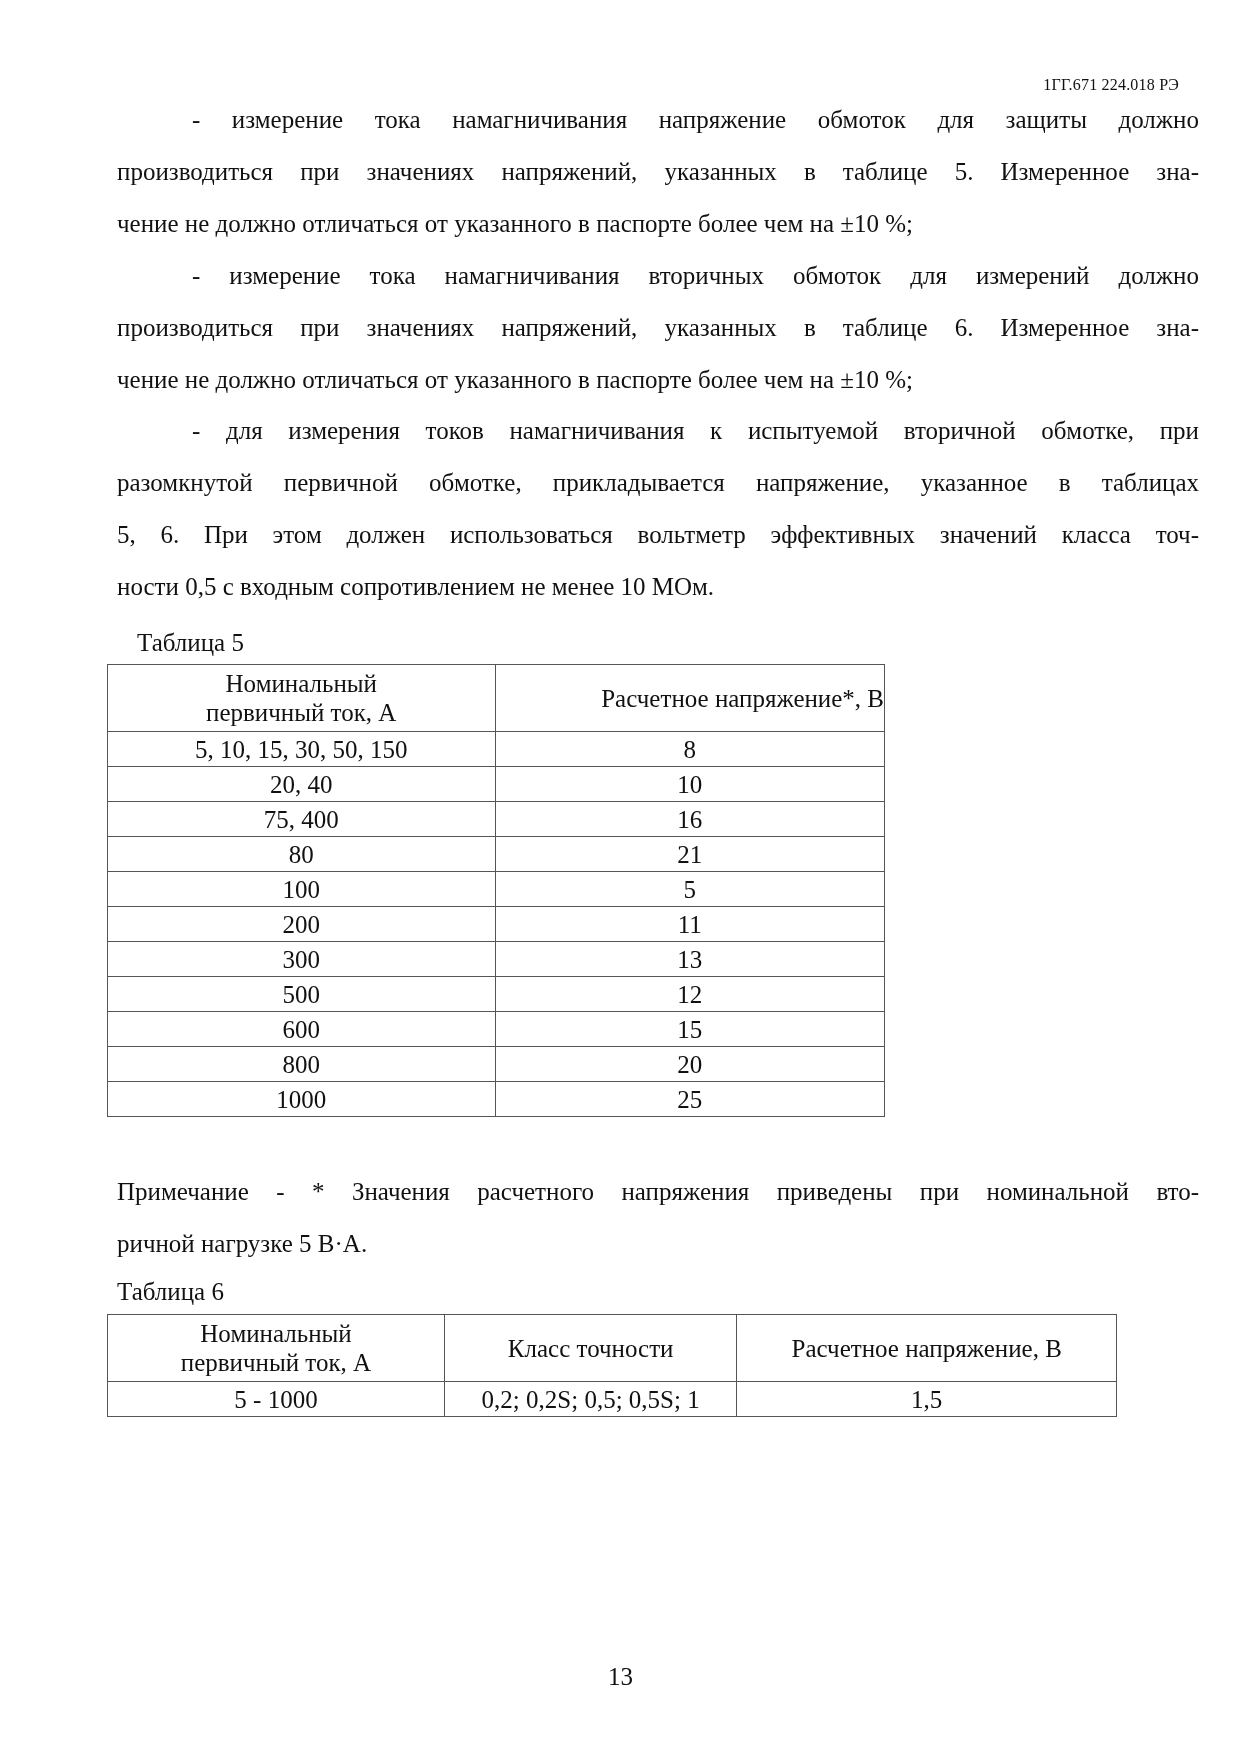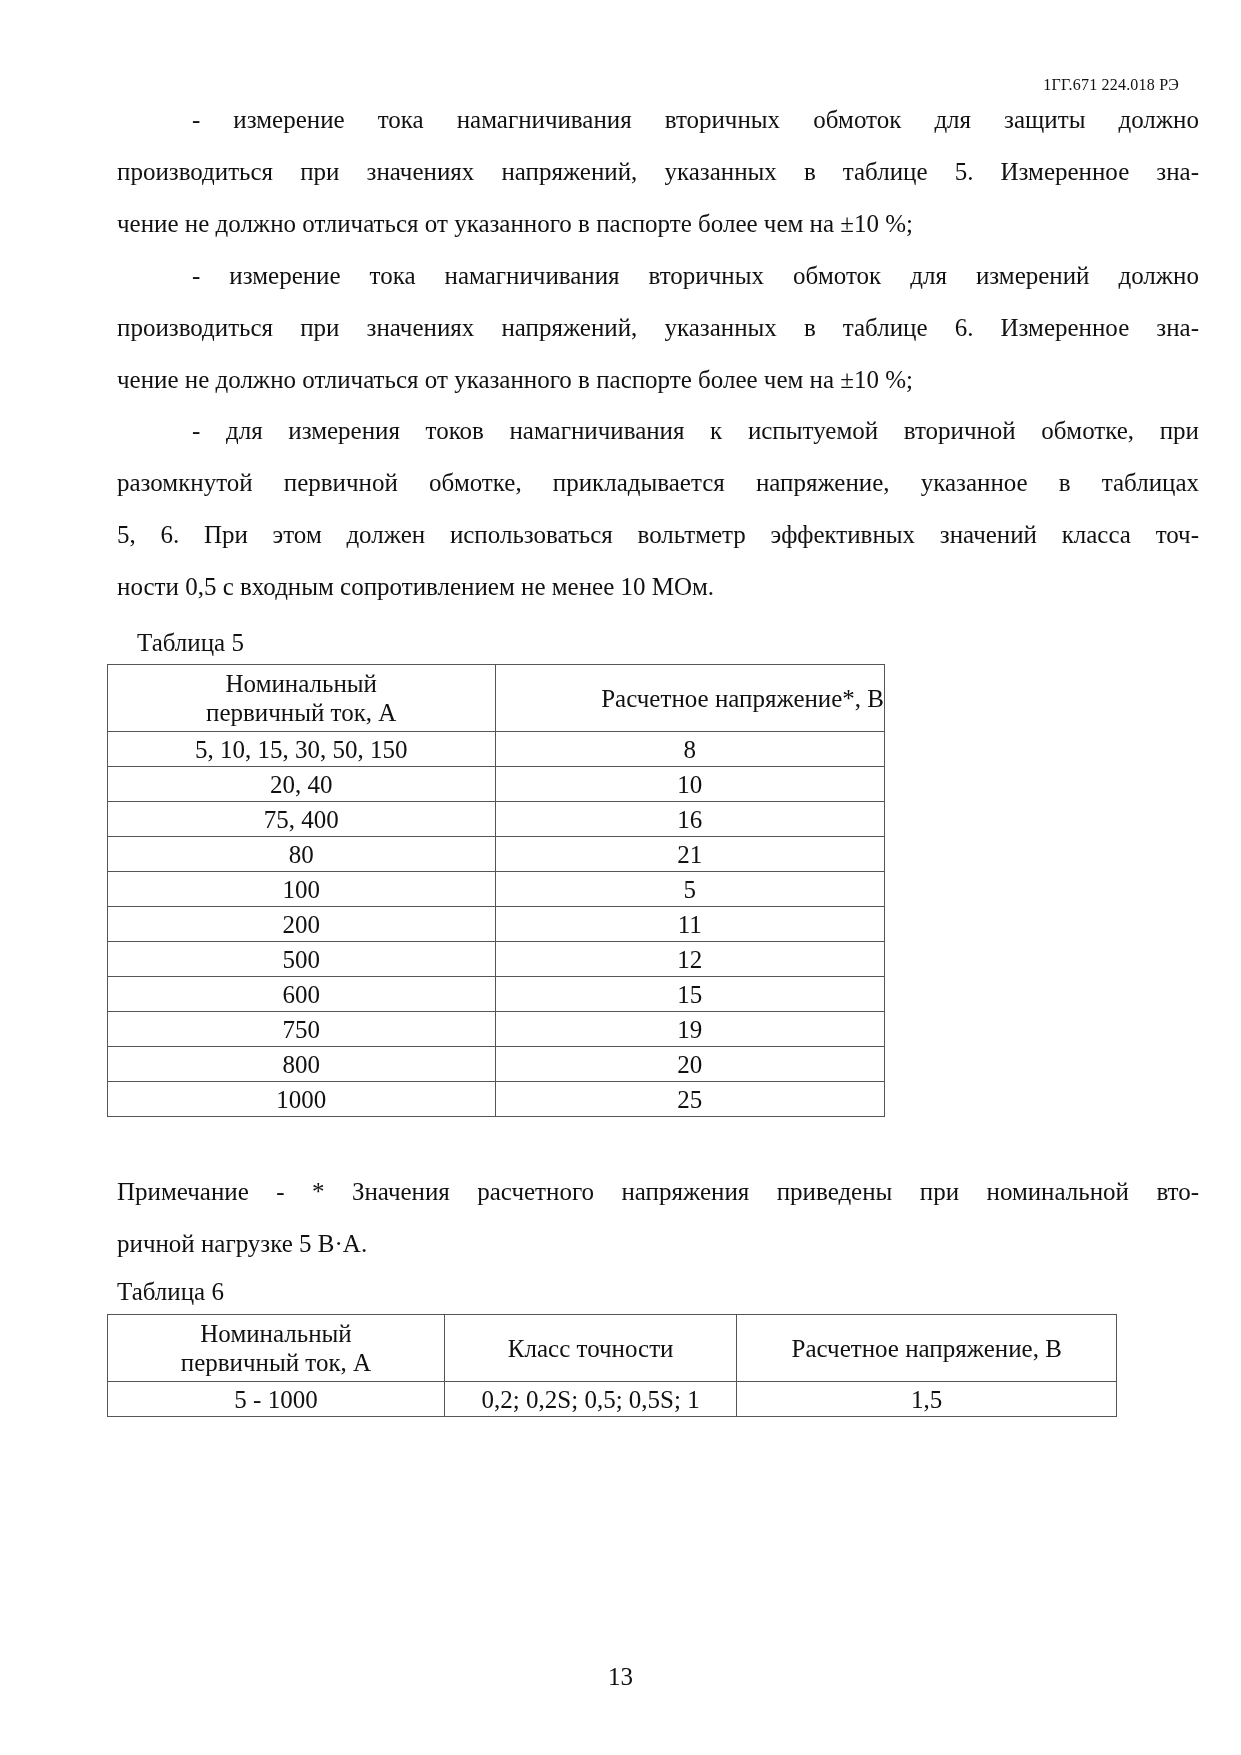--- a/index.html
+++ b/index.html
@@ -98,21 +98,21 @@
       font-size: 25px;
       line-height: 30px;
     }
   </style>
 </head>
 <body>
 
 <div class="doc-code">1ГГ.671 224.018 РЭ</div>
 
 <div class="para" style="top:94px;">
-  <span class="line indent">-   измерение тока намагничивания вторичных обмоток для защиты должно</span>
+  <span class="line indent">-   измерение тока намагничивания напряжение обмоток для защиты должно</span>
   <span class="line">производиться при значениях напряжений, указанных в таблице 5. Измеренное зна-</span>
   <span class="line last">чение не должно отличаться от указанного в паспорте более чем на ±10 %;</span>
 </div>
 
 <div class="para" style="top:250px;">
   <span class="line indent">-   измерение тока намагничивания вторичных обмоток для измерений должно</span>
   <span class="line">производиться при значениях напряжений, указанных в таблице 6. Измеренное зна-</span>
   <span class="line last">чение не должно отличаться от указанного в паспорте более чем на ±10 %;</span>
 </div>
 
@@ -153,30 +153,30 @@
       </tr>
       <tr>
         <td>100</td>
         <td>5</td>
       </tr>
       <tr>
         <td>200</td>
         <td>11</td>
       </tr>
       <tr>
+        <td>300</td>
+        <td>13</td>
+      </tr>
+      <tr>
         <td>500</td>
         <td>12</td>
       </tr>
       <tr>
         <td>600</td>
         <td>15</td>
-      </tr>
-      <tr>
-        <td>750</td>
-        <td>19</td>
       </tr>
       <tr>
         <td>800</td>
         <td>20</td>
       </tr>
       <tr>
         <td>1000</td>
         <td>25</td>
       </tr>
     </tbody>

